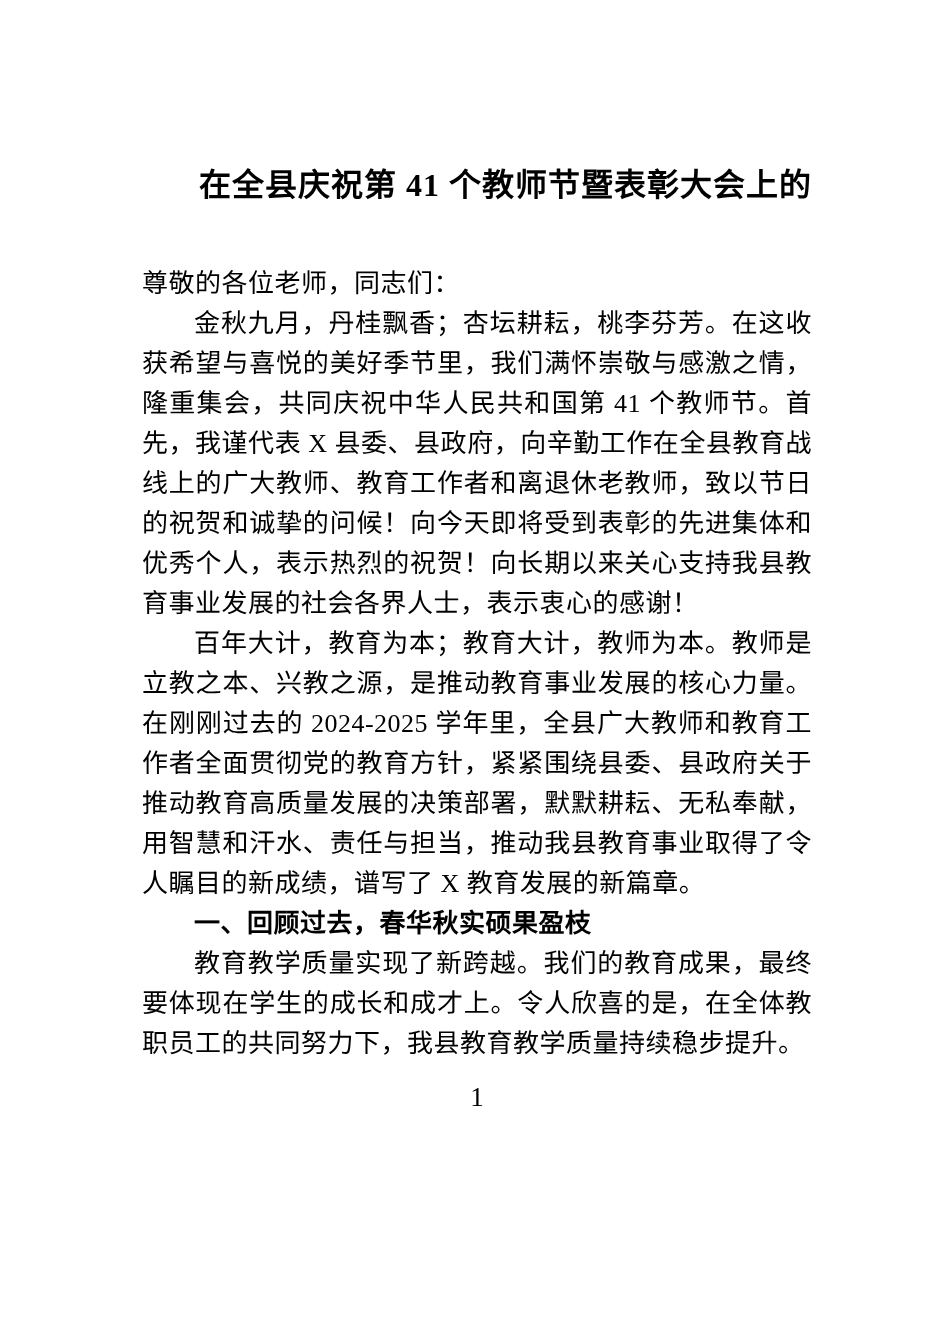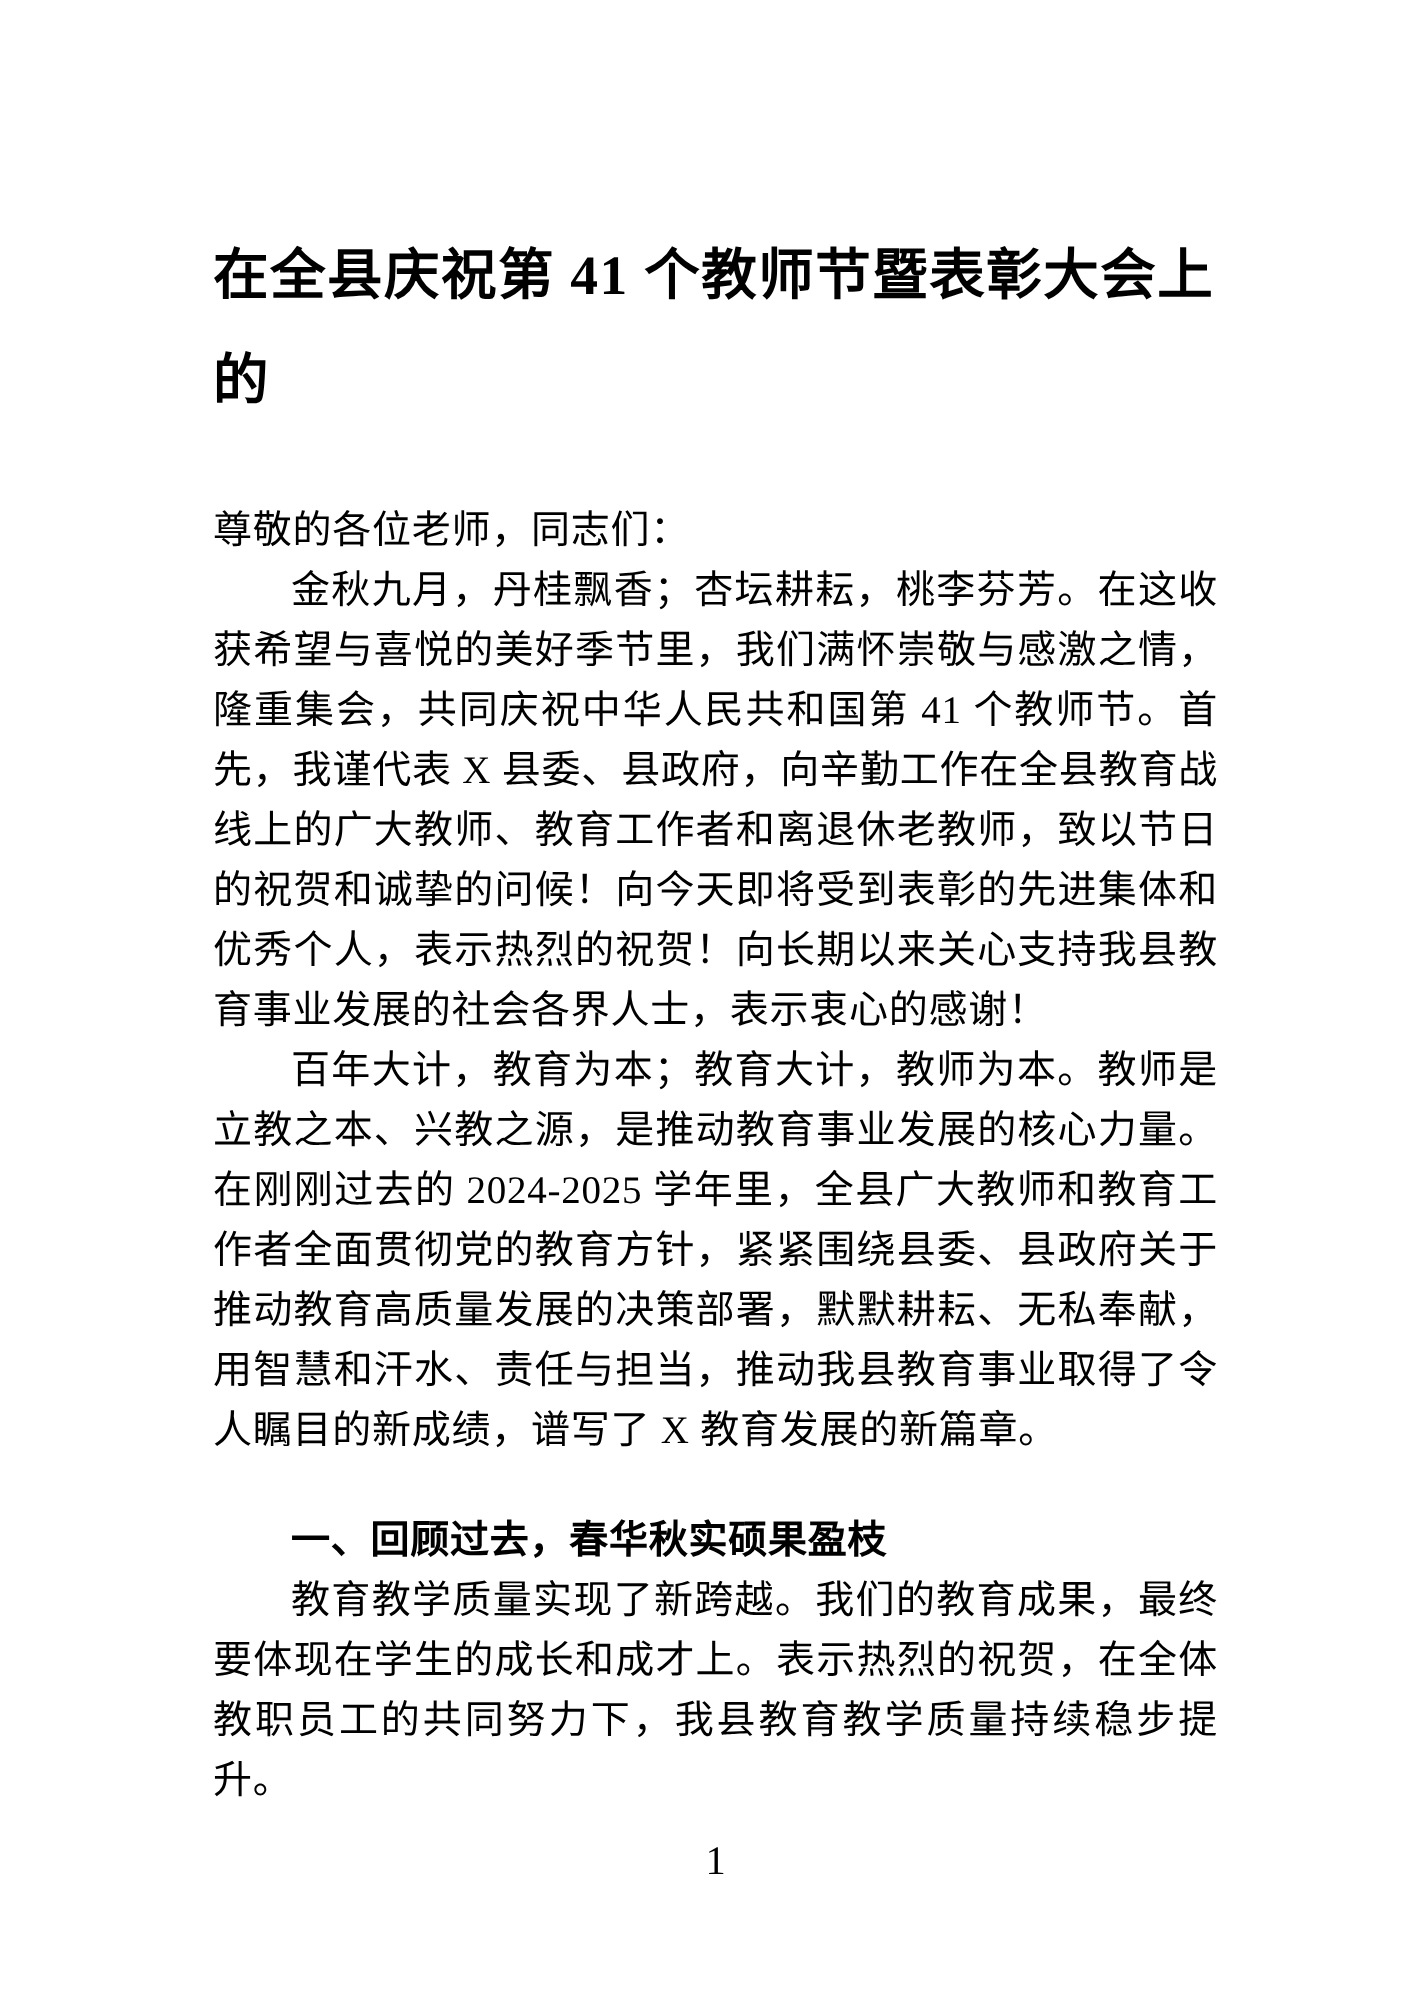--- a/index.html
+++ b/index.html
@@ -14,24 +14,24 @@
     box-sizing: border-box;
     background: #ffffff;
     color: #000000;
     padding: 150px 138px 0 142px;
     font-family: "Liberation Serif", serif;
     overflow: hidden;
   }
   .title {
     margin: 0 0 44px 0;
     padding: 0;
-    font-size: 37px;
+    font-size: 32px;
     font-weight: 700;
     line-height: 70px;
-    text-align: left;
+    text-align: right;
     letter-spacing: 1px;
   }
   .title-line {
     display: block;
   }
   .doc-body {
     width: 670px;
   }
   .para {
     margin: 0;
@@ -43,21 +43,20 @@
     text-justify: inter-ideograph;
     text-indent: 2em;
     word-break: break-all;
   }
   .salutation {
     text-indent: 0;
     margin-top: 24px;
   }
   .heading {
     font-weight: 700;
-    margin-top: 33px;
   }
   .page-num {
     margin-top: 18px;
     text-align: center;
     font-size: 27px;
     line-height: 30px;
   }
 </style>
 </head>
 <body>
@@ -71,18 +70,18 @@
   <div class="doc-body">
     <p class="para salutation">尊敬的各位老师，同志们：</p>
 
     <p class="para">金秋九月，丹桂飘香；杏坛耕耘，桃李芬芳。在这收获希望与喜悦的美好季节里，我们满怀崇敬与感激之情，隆重集会，共同庆祝中华人民共和国第 41 个教师节。首先，我谨代表 X 县委、县政府，向辛勤工作在全县教育战线上的广大教师、教育工作者和离退休老教师，致以节日的祝贺和诚挚的问候！向今天即将受到表彰的先进集体和优秀个人，表示热烈的祝贺！向长期以来关心支持我县教育事业发展的社会各界人士，表示衷心的感谢！</p>
 
     <p class="para">百年大计，教育为本；教育大计，教师为本。教师是立教之本、兴教之源，是推动教育事业发展的核心力量。在刚刚过去的 2024-2025 学年里，全县广大教师和教育工作者全面贯彻党的教育方针，紧紧围绕县委、县政府关于推动教育高质量发展的决策部署，默默耕耘、无私奉献，用智慧和汗水、责任与担当，推动我县教育事业取得了令人瞩目的新成绩，谱写了 X 教育发展的新篇章。</p>
 
     <p class="para heading">一、回顾过去，春华秋实硕果盈枝</p>
 
 
-    <p class="para">教育教学质量实现了新跨越。我们的教育成果，最终要体现在学生的成长和成才上。表示热烈的祝贺，在全体教职员工的共同努力下，我县教育教学质量持续稳步提升。</p>
+    <p class="para">教育教学质量实现了新跨越。我们的教育成果，最终要体现在学生的成长和成才上。令人欣喜的是，在全体教职员工的共同努力下，我县教育教学质量持续稳步提升。</p>
   </div>
 
   <div class="page-num">1</div>
 
 </div>
 
 </body></html>

